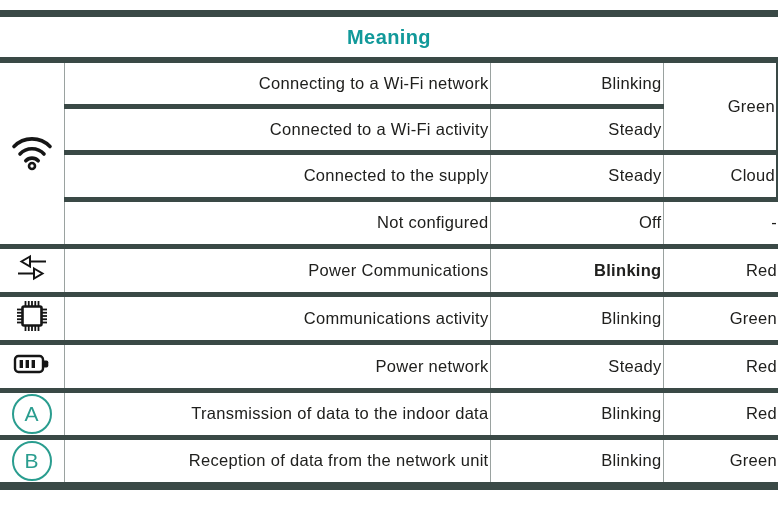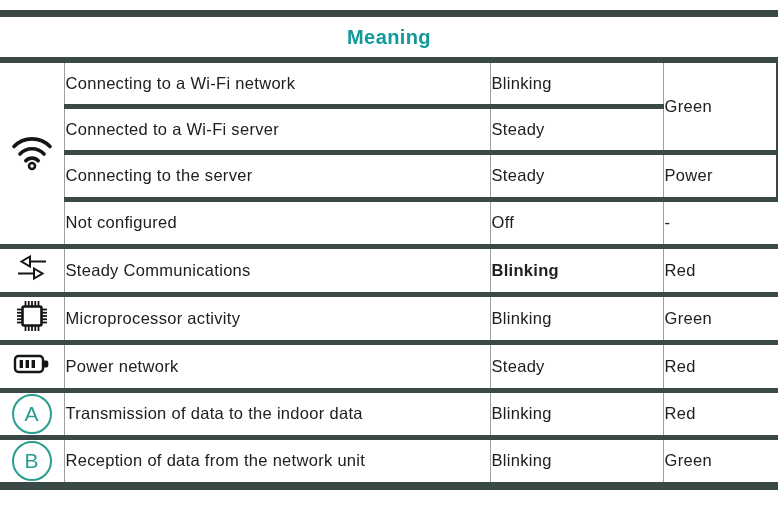--- a/index.html
+++ b/index.html
@@ -30,21 +30,21 @@
     letter-spacing:.4px;
     height:38px;
     text-align:center;
     vertical-align:middle;
   }
   td{
     border-bottom:5px solid var(--dark);
     font-size:16.5px;
     letter-spacing:.3px;
     color:var(--ink);
-    text-align:left;
+    text-align:right;
     vertical-align:middle;
     overflow:hidden;
   }
   td.desc, td.state, td.ledcolor{ border-left:1px solid var(--gray); }
   td.dark-right{ border-right:4px solid var(--dark); }
   tr.last td{ border-bottom:8px solid var(--dark); }
   td.state.bold-state{ font-weight:700; }
   .icon-cell{ text-align:center; vertical-align:middle; }
   .icon-wrap{ display:inline-flex; align-items:center; justify-content:center; }
   svg{ display:block; }
@@ -86,46 +86,46 @@
             <path d="M16.8 29.8 A 8.6 8.6 0 0 1 29.2 29.8" stroke-width="3.6" stroke-linecap="round"></path>
             <circle cx="23" cy="35" r="3" stroke-width="2.6"></circle>
           </svg>
         </span>
       </td>
       <td class="desc">Connecting to a Wi-Fi network</td>
       <td class="state">Blinking</td>
       <td class="ledcolor dark-right" rowspan="2">Green</td>
     </tr>
     <tr style="height:46px">
-      <td class="desc">Connected to a Wi-Fi server</td>
+      <td class="desc">Connected to a Wi-Fi activity</td>
       <td class="state">Steady</td>
     </tr>
     <tr style="height:47px">
-      <td class="desc">Connecting to the server</td>
+      <td class="desc">Connected to the supply</td>
       <td class="state">Steady</td>
-      <td class="ledcolor dark-right">Power</td>
+      <td class="ledcolor dark-right">Cloud</td>
     </tr>
     <tr style="height:47px">
       <td class="desc">Not configured</td>
       <td class="state">Off</td>
       <td class="ledcolor">-</td>
     </tr>
 
     <tr style="height:48px">
       <td class="icon-cell">
         <span class="icon-wrap">
           <svg width="34" height="28" viewBox="0 0 34 28" fill="none" stroke="#151515" stroke-width="2">
             <path d="M15 2.5 L6.5 7.5 L15 12.5 Z"></path>
             <line x1="15" y1="7.5" x2="31" y2="7.5"></line>
             <line x1="3" y1="19.5" x2="19" y2="19.5"></line>
             <path d="M19 14.5 L27.5 19.5 L19 24.5 Z"></path>
           </svg>
         </span>
       </td>
-      <td class="desc">Steady Communications</td>
+      <td class="desc">Power Communications</td>
       <td class="state bold-state">Blinking</td>
       <td class="ledcolor">Red</td>
     </tr>
 
     <tr style="height:48px">
       <td class="icon-cell">
         <span class="icon-wrap">
           <svg width="34" height="34" viewBox="0 0 34 34" fill="none" stroke="#151515">
             <rect x="7.5" y="7.5" width="19" height="19" rx="1.5" stroke-width="2.6"></rect>
             <g stroke-width="1.8">
@@ -146,21 +146,21 @@
                 <line x1="2" y1="23.5" x2="7" y2="23.5"></line>
               <line x1="27" y1="10.5" x2="32" y2="10.5"></line>
                 <line x1="27" y1="13.75" x2="32" y2="13.75"></line>
                 <line x1="27" y1="17" x2="32" y2="17"></line>
                 <line x1="27" y1="20.25" x2="32" y2="20.25"></line>
                 <line x1="27" y1="23.5" x2="32" y2="23.5"></line>
             </g>
           </svg>
         </span>
       </td>
-      <td class="desc">Microprocessor activity</td>
+      <td class="desc">Communications activity</td>
       <td class="state">Blinking</td>
       <td class="ledcolor">Green</td>
     </tr>
 
     <tr style="height:48px">
       <td class="icon-cell">
         <span class="icon-wrap">
           <svg width="37" height="22" viewBox="0 0 37 22">
             <rect x="2" y="3" width="28" height="16" rx="3.5" fill="none" stroke="#151515" stroke-width="2.4"></rect>
             <path d="M30.5 7.5 h3 a1.8 1.8 0 0 1 1.8 1.8 v3.4 a1.8 1.8 0 0 1 -1.8 1.8 h-3 z" fill="#151515"></path>

